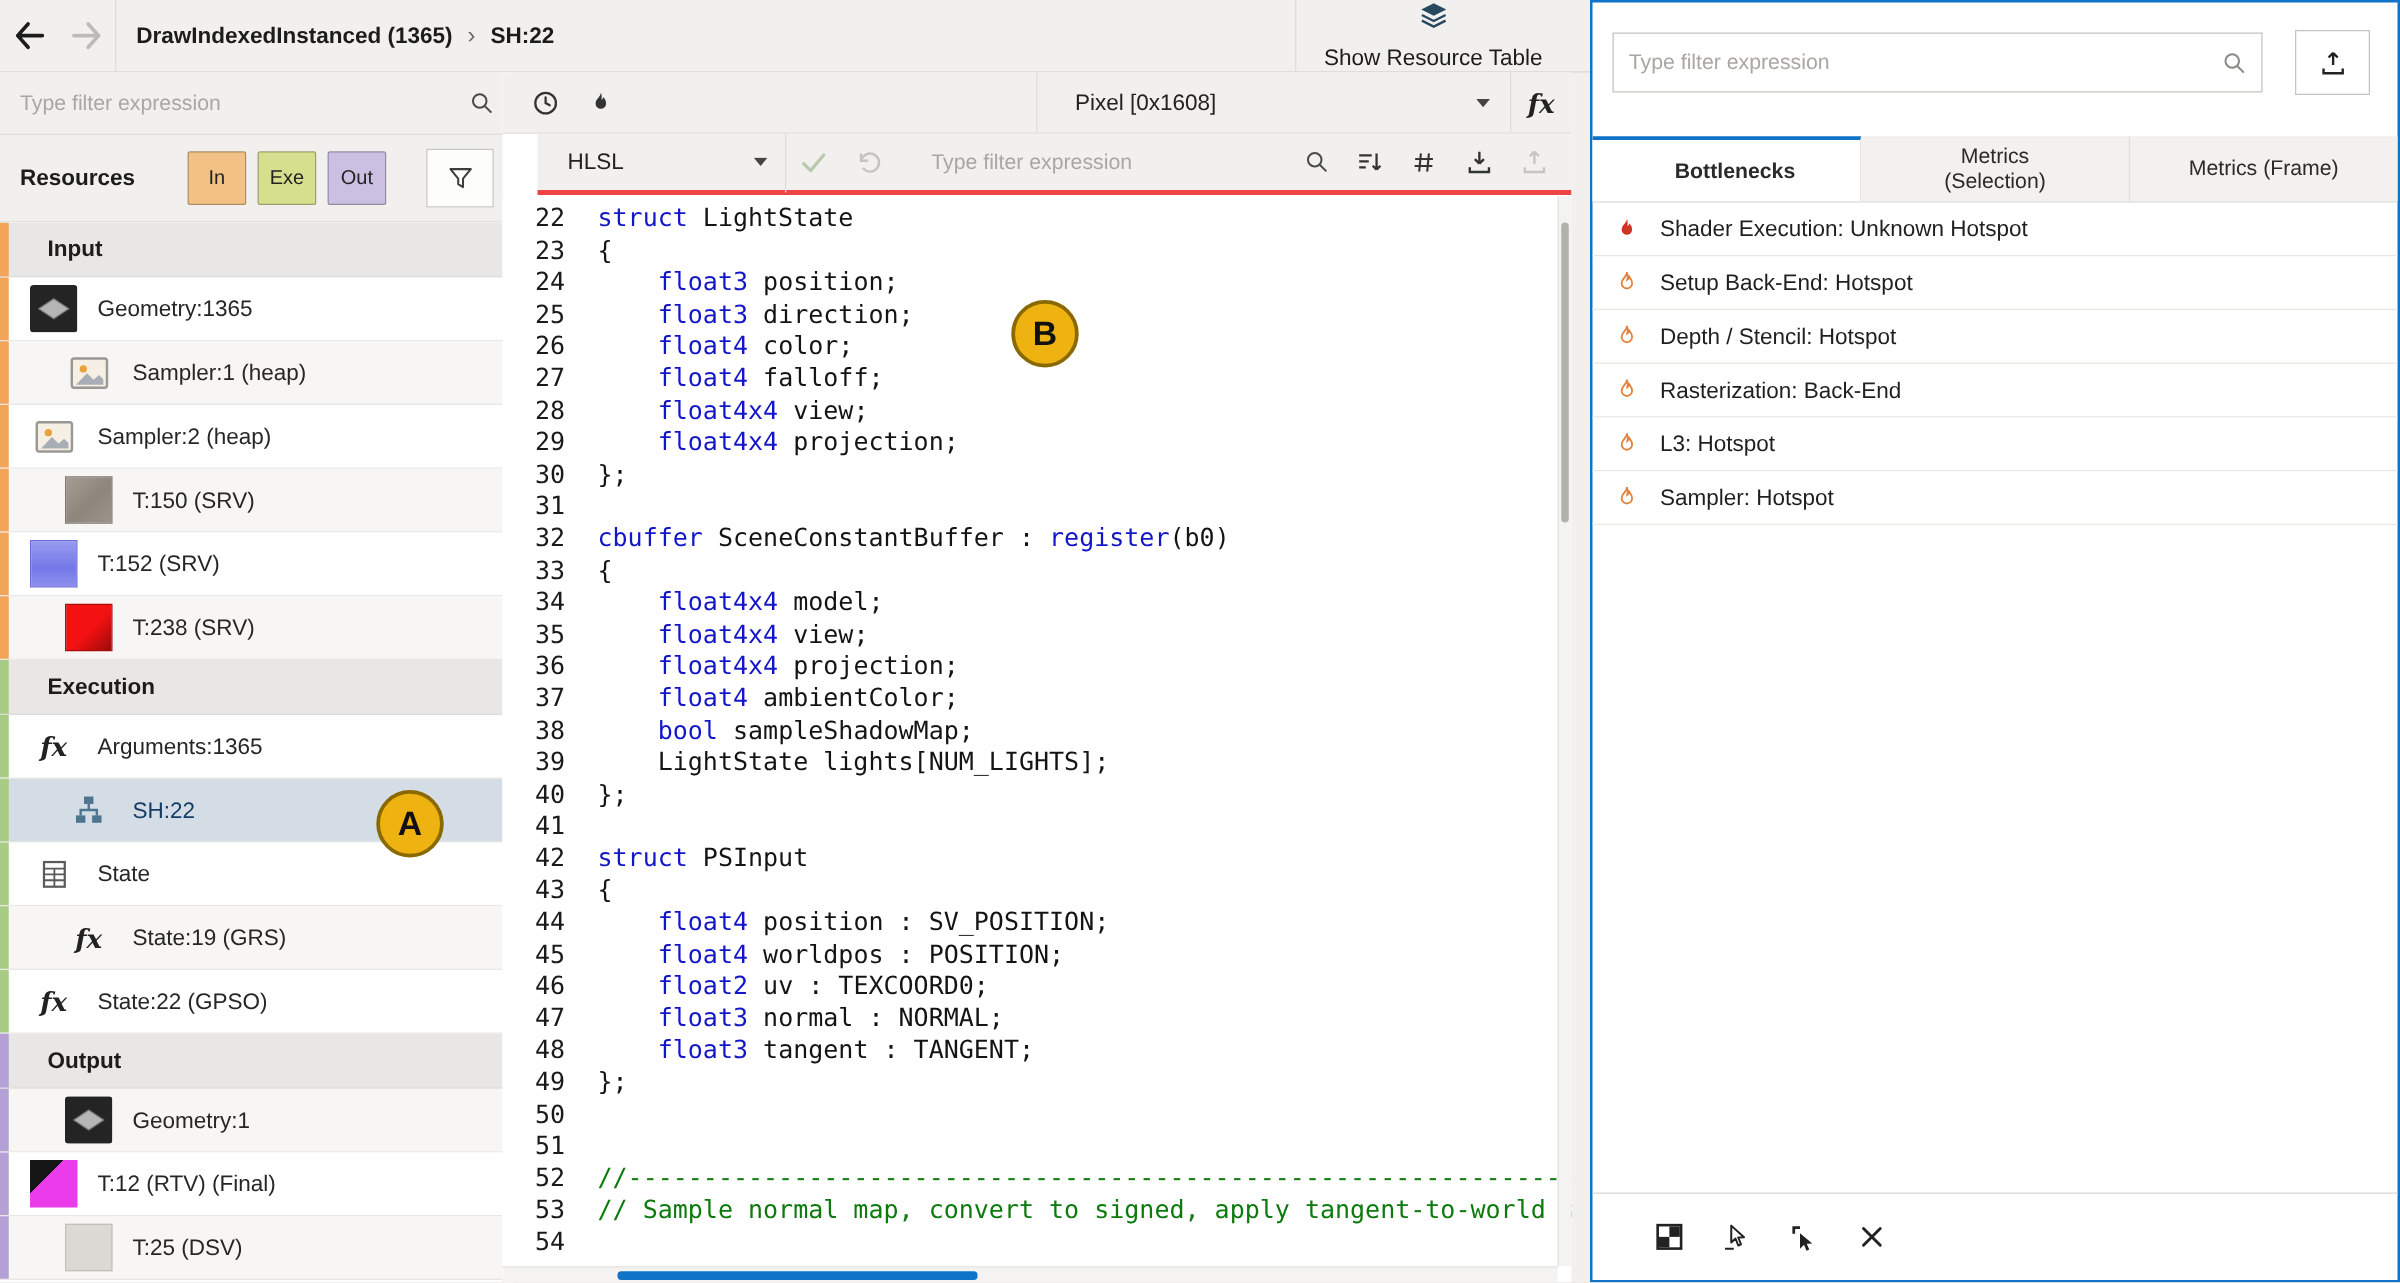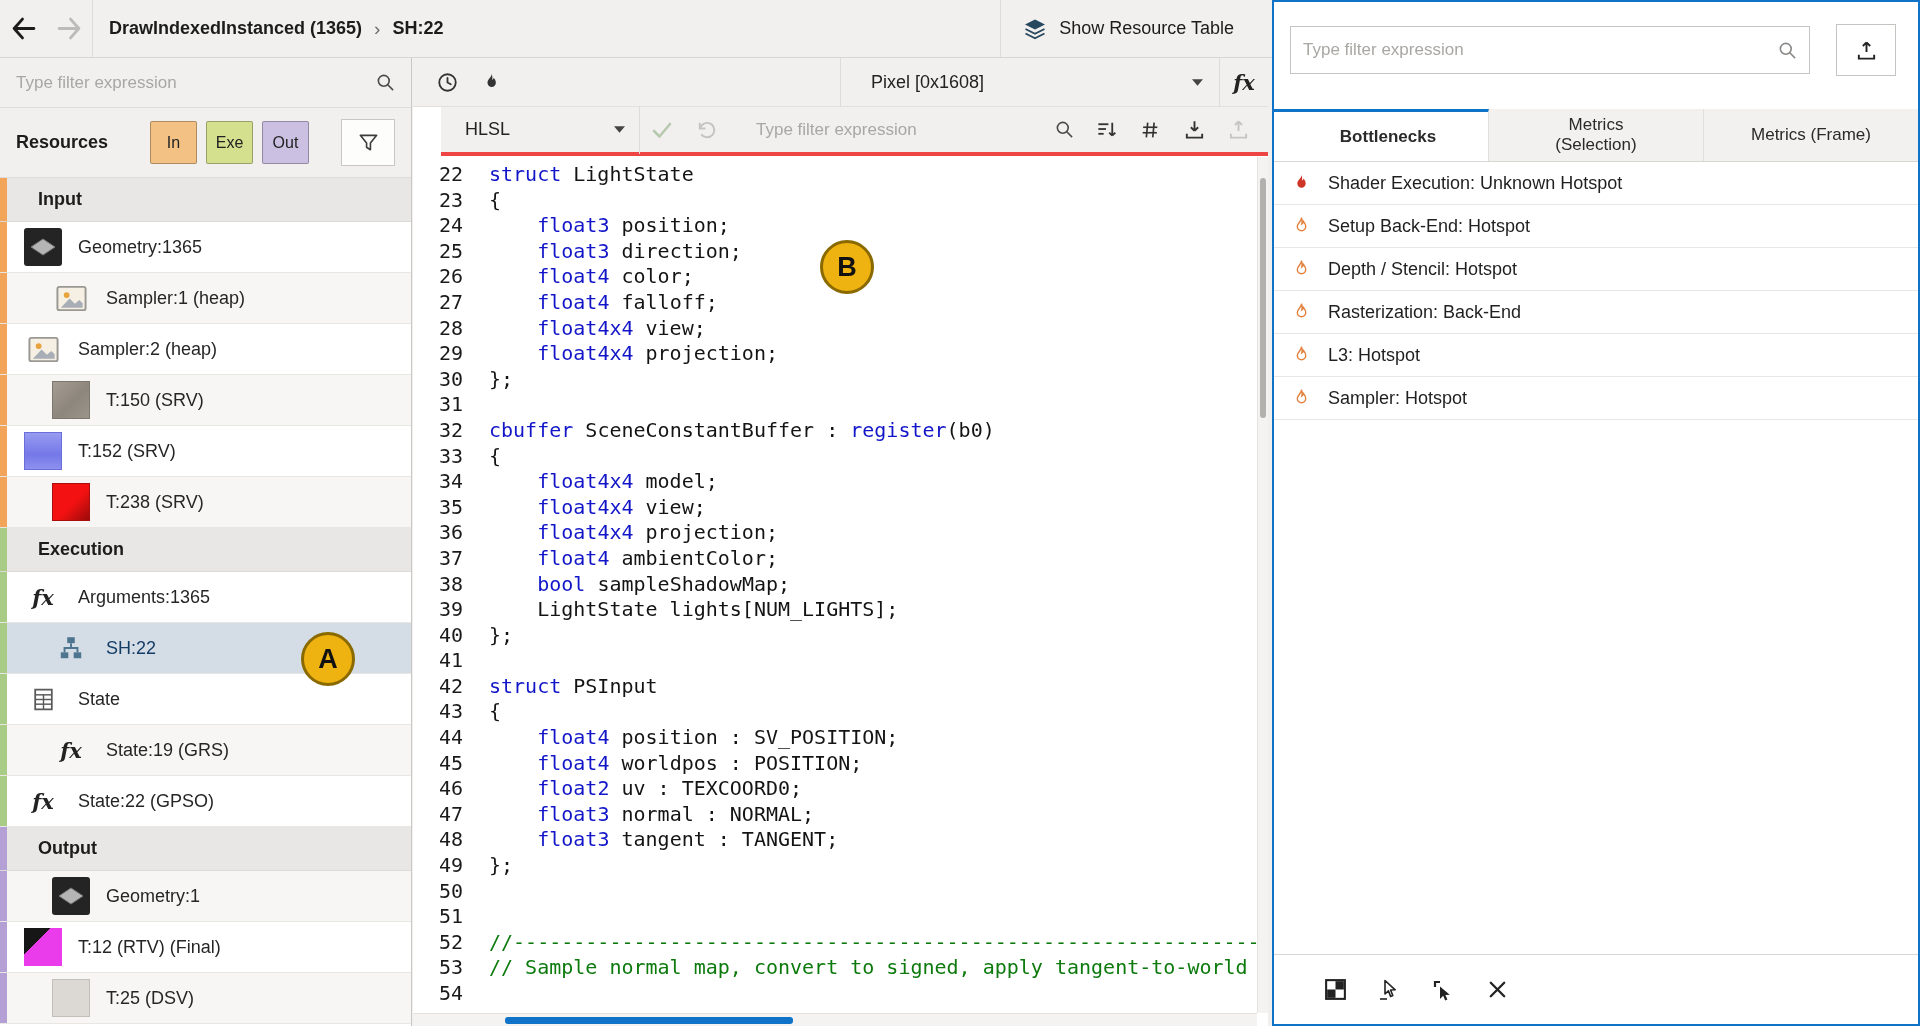--- a/index.html
+++ b/index.html
@@ -16,21 +16,21 @@
   
   .topbar{position:absolute;left:0;top:0;width:1272px;height:58px;background:#f1f0ef;border-bottom:1px solid #d8d6d3;display:flex;align-items:center;}
   .nav-btn{width:46px;height:56px;border:none;background:transparent;display:flex;align-items:center;justify-content:center;cursor:pointer;}
   .nav-back{color:#1c1c1c;} .nav-fwd{color:#bdbbb8;}
   .topbar-sep{width:1px;height:57px;background:#dedcd9;}
   .crumbs{display:flex;align-items:center;margin-left:16px;gap:12px;}
   .crumb{font-size:18px;font-weight:700;color:#1c1c1c;cursor:default;}
   .crumb-link{cursor:pointer;}
   .crumb-sep{font-size:19px;color:#6d6b68;font-weight:400;}
   .topbar-right{margin-left:auto;display:flex;align-items:center;height:100%;}
-  .srt-btn{display:flex;align-items:center;gap:12px;border:none;background:transparent;font-size:18px;color:#1c1c1c;padding:0 38px 0 22px;height:100%;cursor:pointer;font-family:inherit;}
+  .srt-btn{display:flex;align-items:center;gap:12px;border:none;background:transparent;font-size:18px;color:#1c1c1c;padding:0 38px 0 22px;height:100%;cursor:pointer;font-family:inherit;flex-direction:column;}
   .srt-btn .ic{color:#27485e;}
 
   
   .left-panel{position:absolute;left:0;top:58px;width:412px;height:968px;background:#fff;border-right:1px solid #c9c7c4;display:flex;flex-direction:column;}
   .lp-filter{height:50px;background:#f1f0ef;border-bottom:1px solid #dedcd9;display:flex;align-items:center;padding:0 16px;flex:0 0 50px;}
   .lp-filter input{flex:1;border:none;background:transparent;outline:none;font-size:17px;color:#333;font-family:inherit;}
   .lp-filter input::placeholder{color:#a9a7a3;}
   .lp-filter .ic{color:#4a4a4a;}
   .lp-resources{height:70px;background:#f1f0ef;border-bottom:1px solid #dedcd9;display:flex;align-items:center;padding:0 16px;flex:0 0 70px;gap:2px;}
   .res-title{font-size:18px;font-weight:600;color:#1c1c1c;width:132px;flex:0 0 132px;}
@@ -46,21 +46,21 @@
   .res-icon{width:38px;height:38px;flex:0 0 38px;margin-left:8px;display:flex;align-items:center;justify-content:center;overflow:hidden;}
   .icn-texture-gray-thumbnail{background:linear-gradient(135deg,#a59d93 0%,#8d867c 55%,#9b948b 100%);border:1px solid #7c766d;}
   .icn-texture-blue-thumbnail{background:linear-gradient(180deg,#989bf0 0%,#7478e8 60%,#8d90ee 100%);border:1px solid #6a6ed8;}
   .icn-texture-red-thumbnail{background:linear-gradient(135deg,#f31111 55%,#9c0a0a 100%);border:1px solid #a80e0e;}
   .icn-texture-magenta-thumbnail{background:linear-gradient(135deg,#161616 0%,#161616 35%,#ea3cea 35%,#ea3cea 100%);}
   .icn-texture-light-thumbnail{background:#dcd9d4;border:1px solid #c2bfb9;}
   .fx-glyph{font-family:"DejaVu Serif",serif;font-style:italic;font-weight:700;font-size:21px;color:#222;}
   .lp-scroll{position:absolute;right:1px;top:134px;width:5px;height:545px;background:var(--accent);}
 
   
-  .code-panel{position:absolute;left:413px;top:58px;width:855px;height:968px;background:#fff;display:flex;flex-direction:column;}
+  .code-panel{position:absolute;left:402px;top:58px;width:855px;height:968px;background:#fff;display:flex;flex-direction:column;}
   .cp-toolbar1{height:49px;background:#f1f0ef;border-bottom:1px solid #e2e0dd;display:flex;align-items:center;padding-left:12px;flex:0 0 49px;}
   .cp-toolbar2{height:49px;background:#f1f0ef;border-bottom:4px solid #ef4444;display:flex;align-items:center;padding:0 8px 0 10px;flex:0 0 49px;margin-left:28px;}
   .tool-btn{width:44px;height:44px;border:none;background:transparent;display:flex;align-items:center;justify-content:center;cursor:pointer;color:#333;}
   .tool-btn.disabled{color:#c6c4c1;cursor:default;}
   .tool-btn.check-disabled{color:#b9c9ae;cursor:default;}
   .v-sep{width:1px;height:48px;background:#dedcd9;}
   .dropdown{display:flex;align-items:center;cursor:pointer;color:#222;font-size:18px;}
   .dd-pixel{flex:0 0 378px;padding:0 16px 0 30px;justify-content:space-between;}
   .dd-lang{flex:0 0 188px;padding:0 14px 0 14px;justify-content:space-between;}
   .fx-btn{width:48px;height:44px;border:none;background:transparent;cursor:pointer;display:flex;align-items:center;justify-content:center;}

